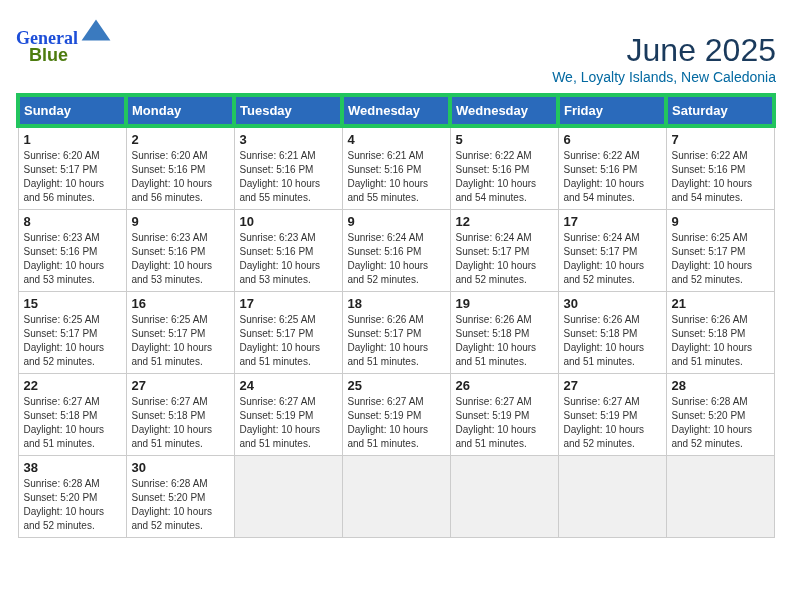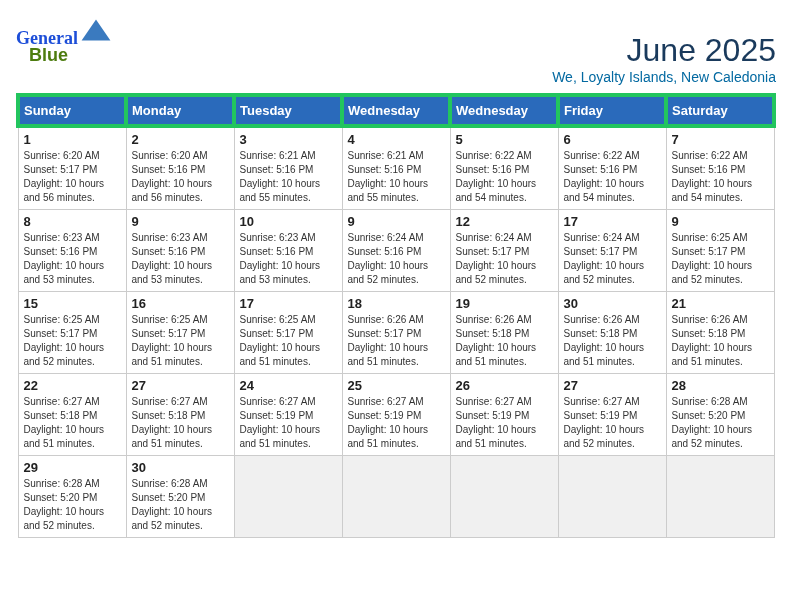--- a/index.html
+++ b/index.html
@@ -148,21 +148,21 @@
       <tr>
         <td><span class="day-num">22</span><span class="day-info">Sunrise: 6:27 AM<br>Sunset: 5:18 PM<br>Daylight: 10 hours and 51 minutes.</span></td>
         <td><span class="day-num">27</span><span class="day-info">Sunrise: 6:27 AM<br>Sunset: 5:18 PM<br>Daylight: 10 hours and 51 minutes.</span></td>
         <td><span class="day-num">24</span><span class="day-info">Sunrise: 6:27 AM<br>Sunset: 5:19 PM<br>Daylight: 10 hours and 51 minutes.</span></td>
         <td><span class="day-num">25</span><span class="day-info">Sunrise: 6:27 AM<br>Sunset: 5:19 PM<br>Daylight: 10 hours and 51 minutes.</span></td>
         <td><span class="day-num">26</span><span class="day-info">Sunrise: 6:27 AM<br>Sunset: 5:19 PM<br>Daylight: 10 hours and 51 minutes.</span></td>
         <td><span class="day-num">27</span><span class="day-info">Sunrise: 6:27 AM<br>Sunset: 5:19 PM<br>Daylight: 10 hours and 52 minutes.</span></td>
         <td><span class="day-num">28</span><span class="day-info">Sunrise: 6:28 AM<br>Sunset: 5:20 PM<br>Daylight: 10 hours and 52 minutes.</span></td>
       </tr>
       <tr>
-        <td><span class="day-num">29</span><span class="day-info">Sunrise: 6:28 AM<br>Sunset: 5:20 PM<br>Daylight: 10 hours and 52 minutes.</span></td>
+        <td><span class="day-num">38</span><span class="day-info">Sunrise: 6:28 AM<br>Sunset: 5:20 PM<br>Daylight: 10 hours and 52 minutes.</span></td>
         <td><span class="day-num">30</span><span class="day-info">Sunrise: 6:28 AM<br>Sunset: 5:20 PM<br>Daylight: 10 hours and 52 minutes.</span></td>
         <td class="empty"></td>
         <td class="empty"></td>
         <td class="empty"></td>
         <td class="empty"></td>
         <td class="empty"></td>
       </tr>
     </tbody>
 </table>
 

